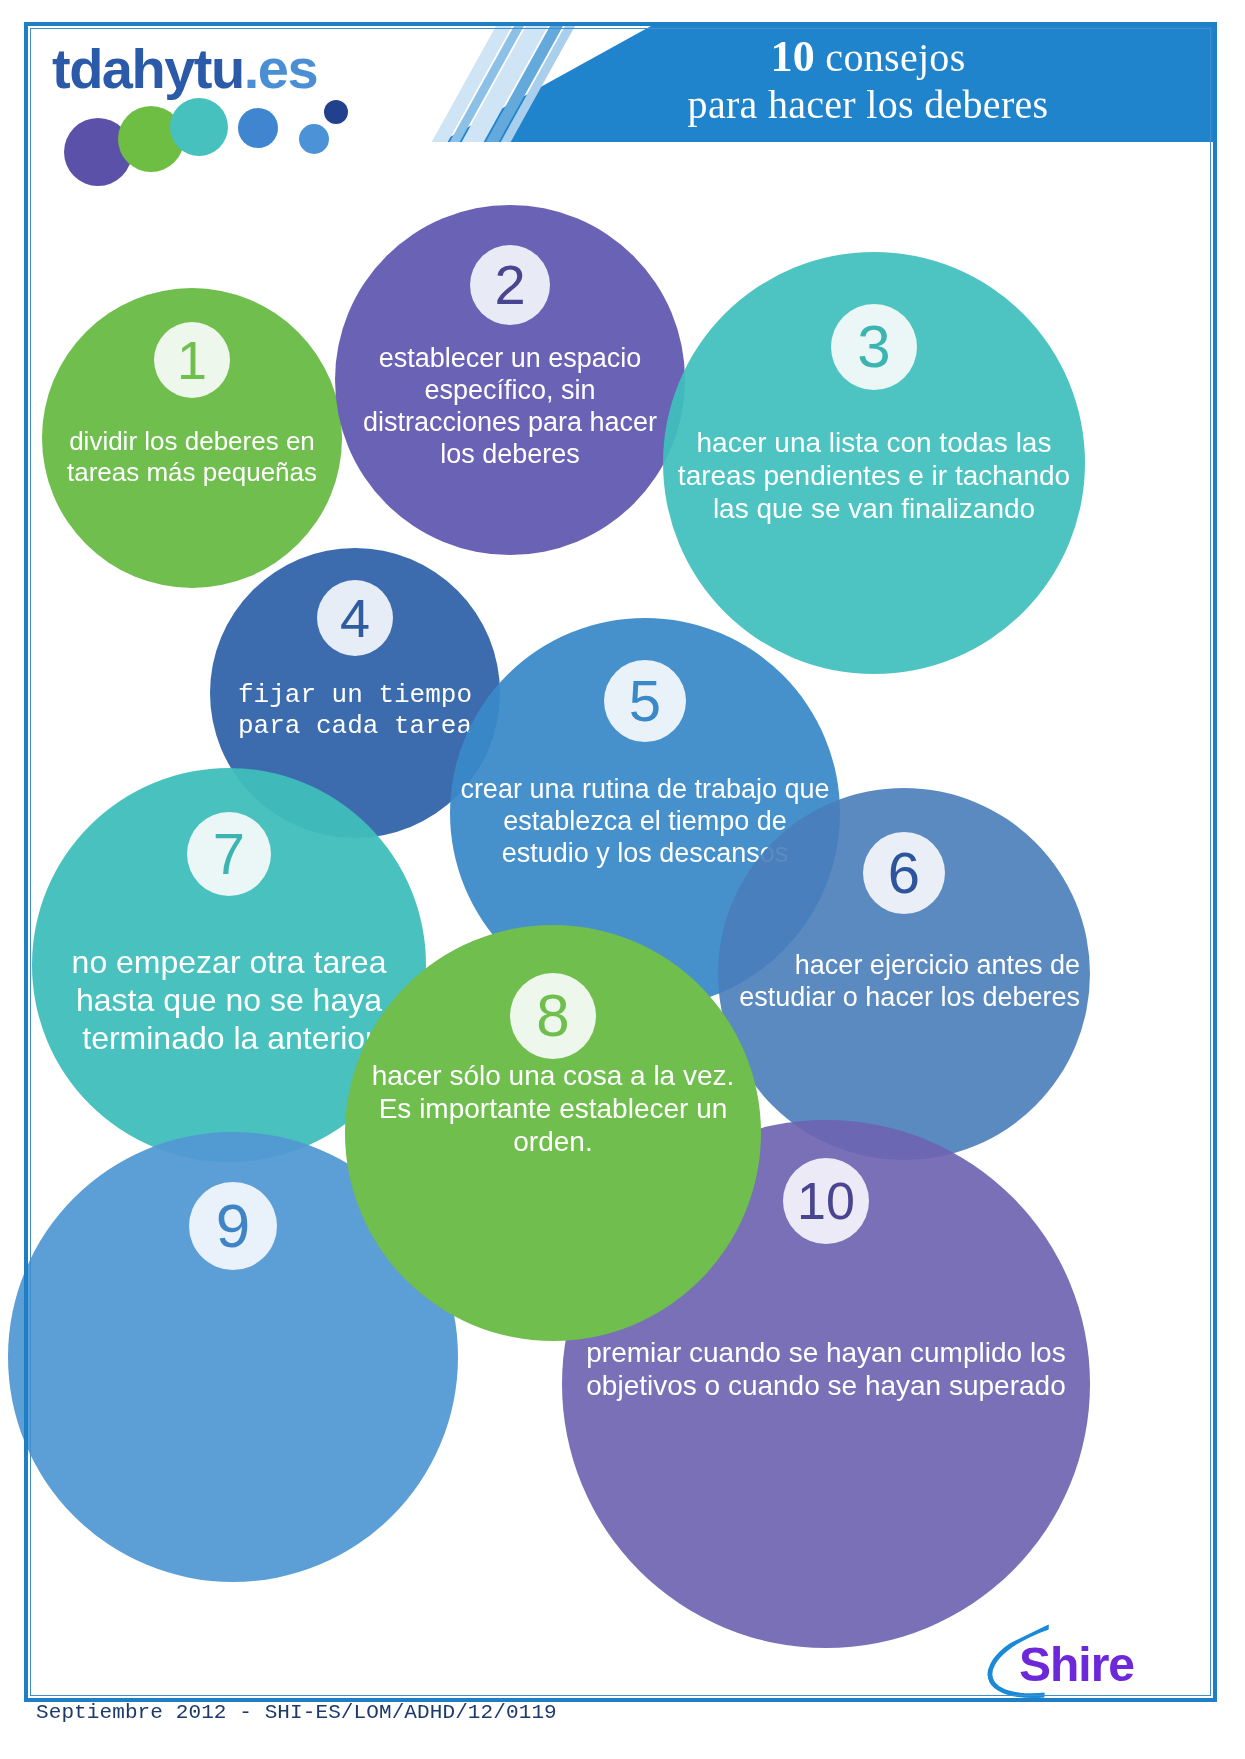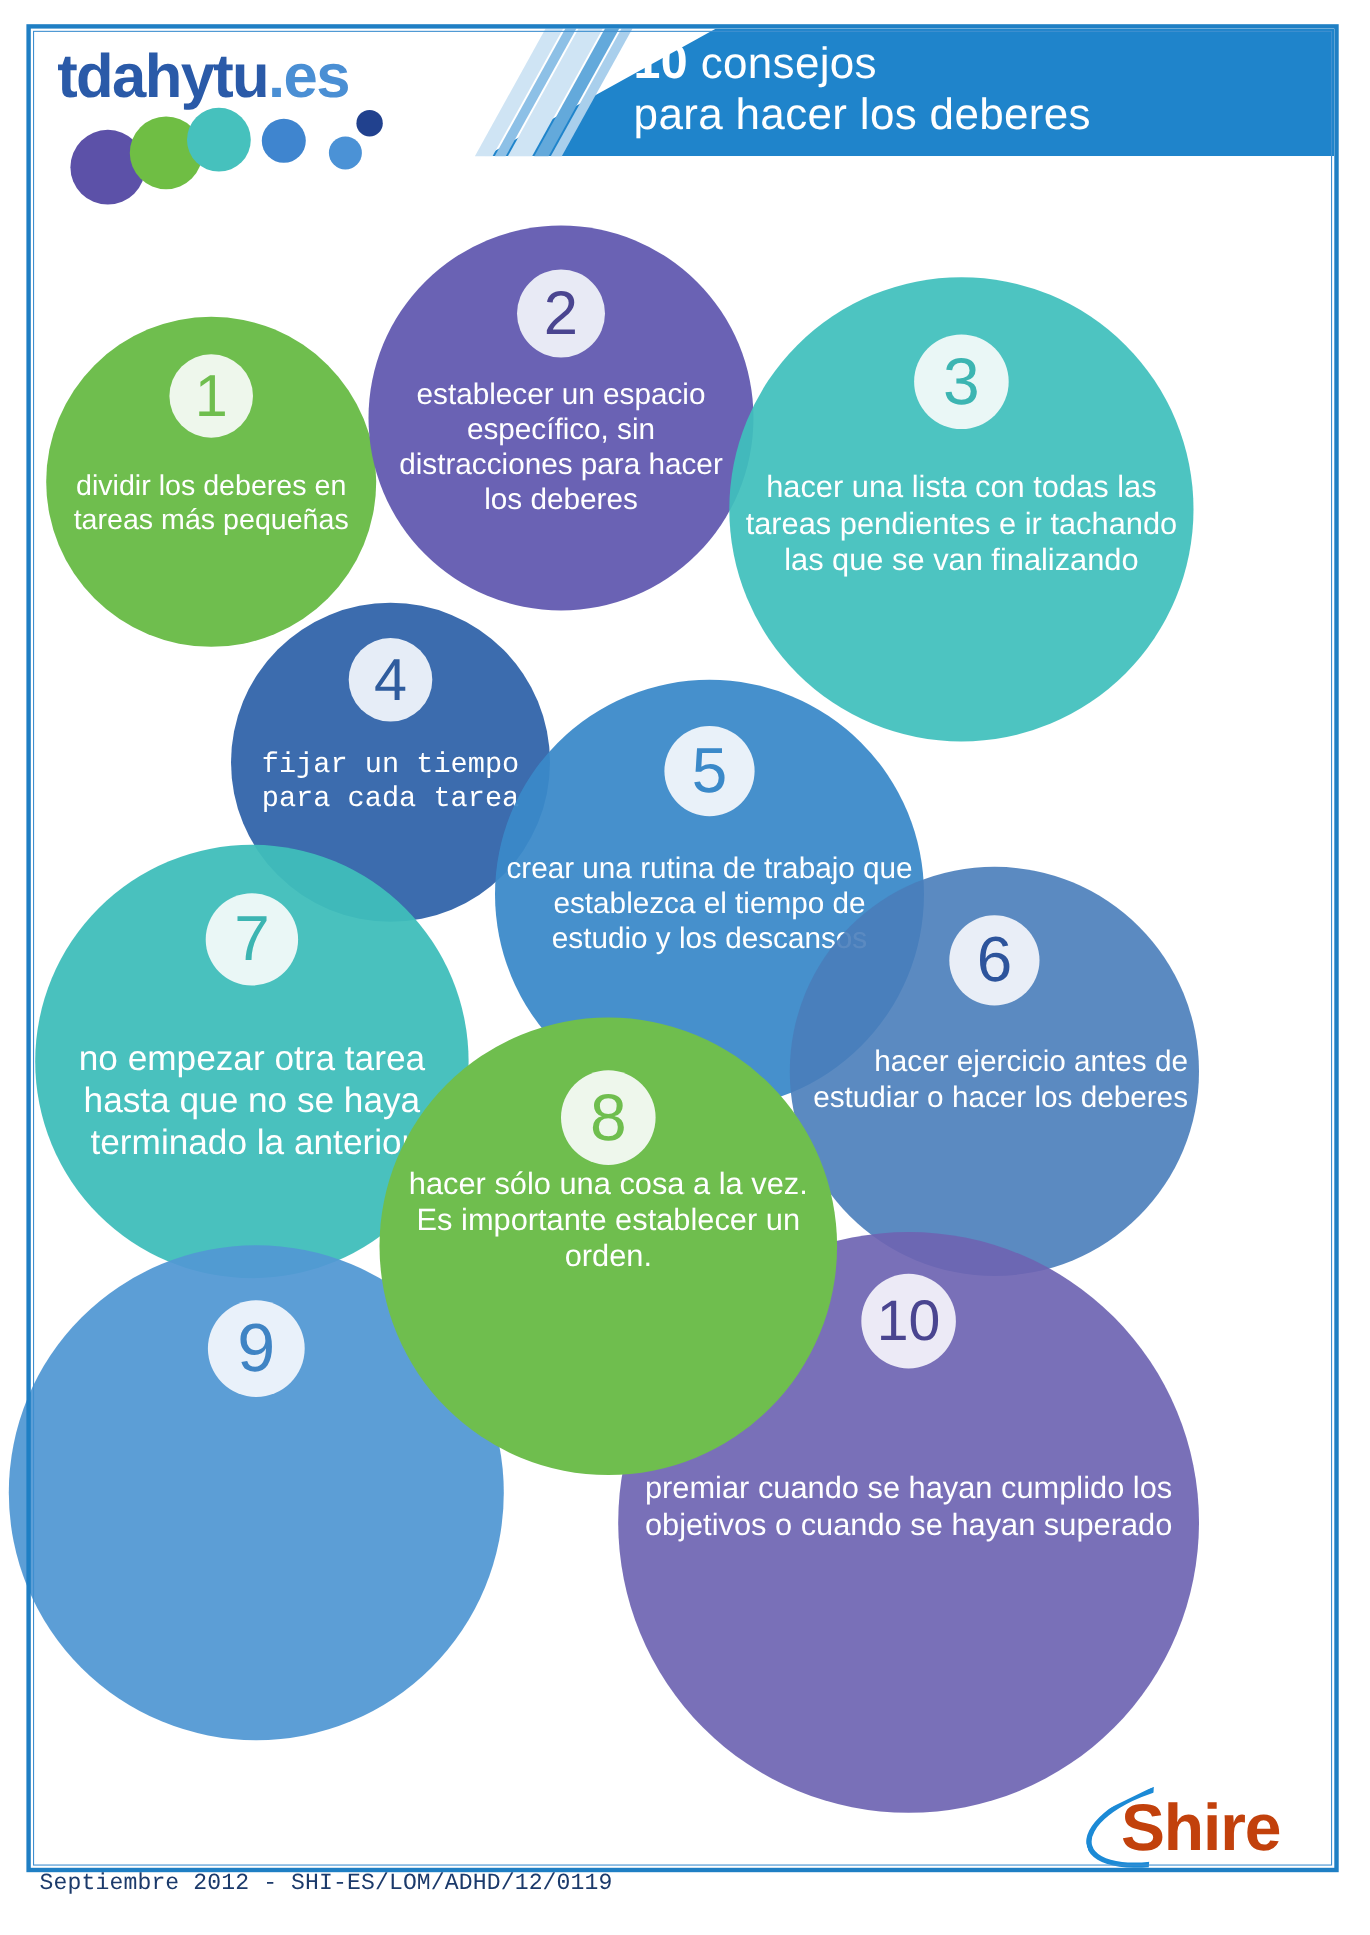--- a/index.html
+++ b/index.html
@@ -67,27 +67,28 @@
     transform-origin: top left;
   }
   .s1 { left: 468px; width: 16px; background: #cfe4f4; }
   .s2 { left: 486px; width: 10px; background: #8dc0e6; }
   .s3 { left: 498px; width: 22px; background: #cfe4f4; }
   .s4 { left: 522px; width: 13px; background: #63a9db; }
   .s5 { left: 537px; width: 10px; background: #a9cfec; }
 
   .header-title {
     position: absolute;
-    left: 548px;
+    left: 520px;
     top: 6px;
     width: 640px;
     color: #ffffff;
-    text-align: left;
+    text-align: center;
     line-height: 1.14;
     font-weight: 400;
+    font-family: Liberation Serif, serif;
   }
   .title-line1 { font-size: 40px; letter-spacing: 0.3px; }
   .title-line1 .big { font-size: 44px; font-weight: 700; }
   .title-line2 { font-size: 40px; letter-spacing: 0.3px; }
 
   
   .logo {
     position: absolute;
     left: 52px;
     top: 36px;
@@ -195,24 +196,24 @@
     position: absolute;
     right: 40px;
     bottom: 66px;
     width: 220px;
     height: 76px;
     z-index: 30;
   }
   .shire-word {
     position: absolute;
     left: 34px;
-    top: 10px;
-    font-size: 60px;
+    top: 20px;
+    font-size: 48px;
     font-weight: 700;
-    color: #c2410c;
+    color: #6d28d9;
     letter-spacing: -1px;
     font-style: normal;
   }
   .shire-swoosh {
     position: absolute;
     left: 0;
     top: 4px;
     width: 150px;
     height: 62px;
     border: 5px solid #1b8ad6;

